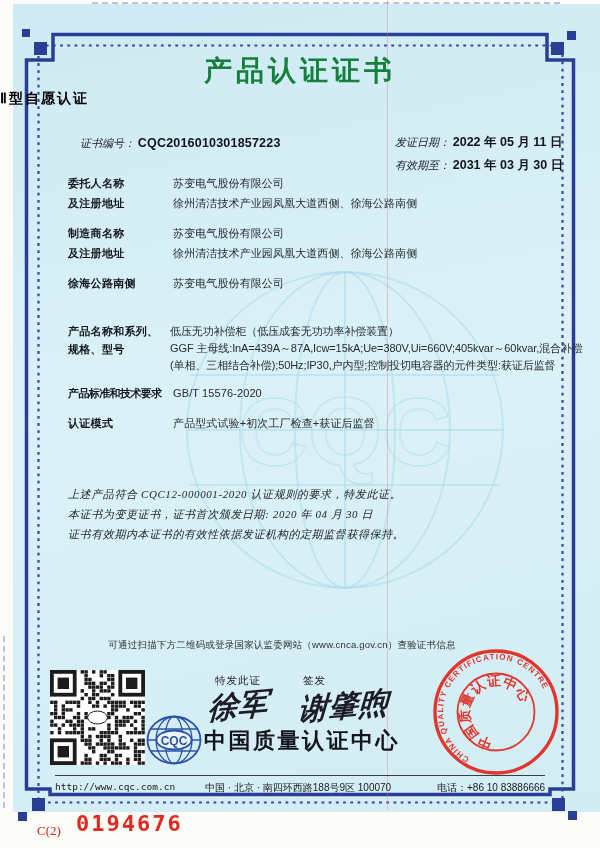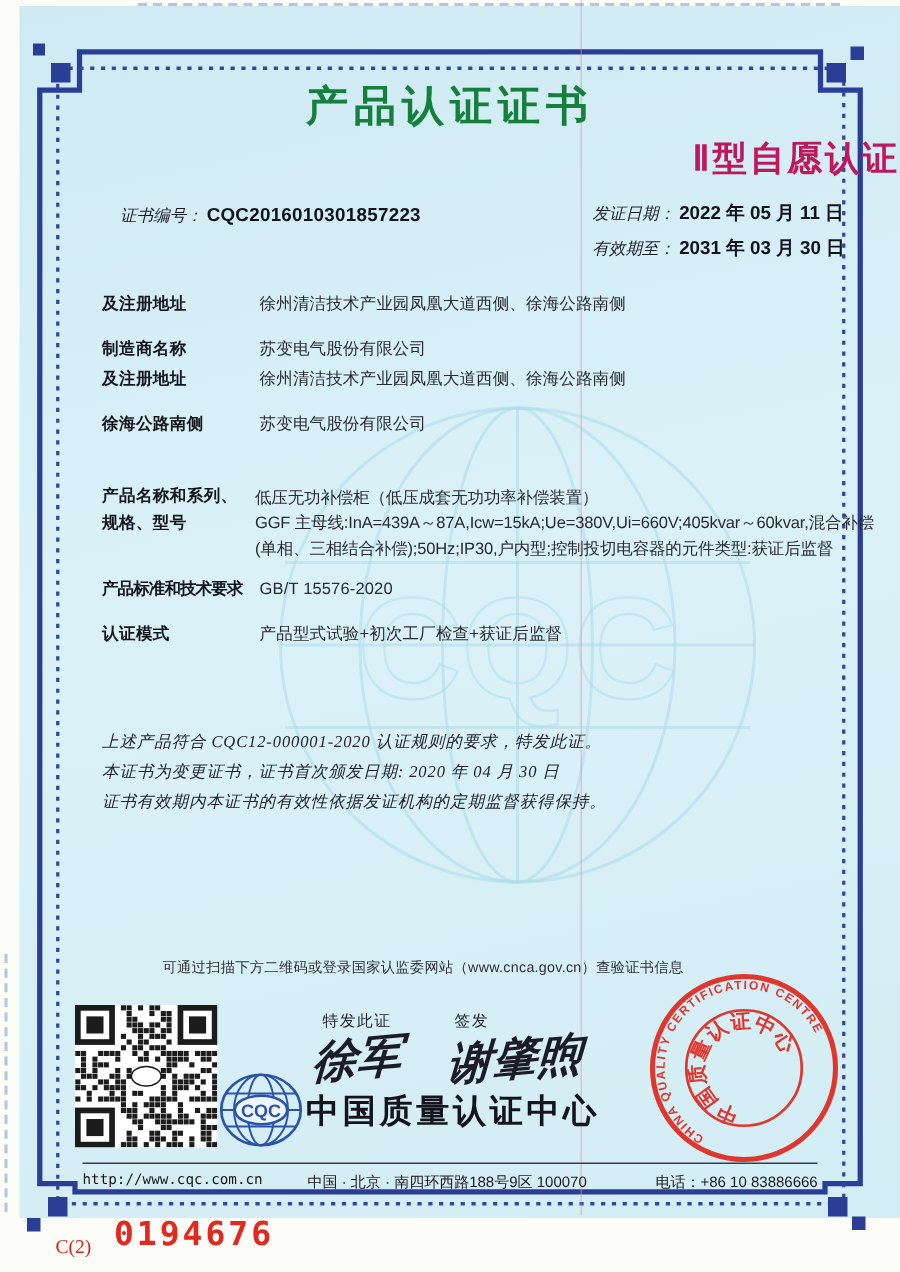--- a/index.html
+++ b/index.html
@@ -5,22 +5,22 @@
   html,body{margin:0;padding:0;background:#e9e9e4;}
   #page{position:relative;width:600px;height:848px;background:#fbfbf8;overflow:hidden;
         font-family:"Liberation Sans",sans-serif;-webkit-font-smoothing:antialiased;}
   #paper{position:absolute;left:13px;top:4px;width:587px;height:808px;
          background:linear-gradient(168deg,#cfeaf3 0%,#daf1f7 45%,#d3edf4 100%);}
   .abs{position:absolute;}
   .nowrap{white-space:nowrap;}
   
   .title{left:0;right:0;top:52px;text-align:center;font-size:28px;font-weight:bold;
          letter-spacing:4px;color:#15803d;}
-  .subtitle{left:0;right:0;top:90px;text-align:right;font-size:23px;font-weight:bold;
-            letter-spacing:2px;color:#be185d;}
+  .subtitle{left:0;right:0;top:90px;text-align:left;font-size:14px;font-weight:bold;
+            letter-spacing:2px;color:#000000;}
   .kai{font-family:"Liberation Serif",serif;font-style:italic;}
   .certrow{left:80px;top:136px;font-size:11px;color:#1a1d27;}
   .certrow b{font-family:"Liberation Sans",sans-serif;font-style:normal;font-size:12.5px;
              letter-spacing:.2px;color:#10131c;}
   .daterow{font-size:11px;color:#1a1d27;}
   .daterow b{font-family:"Liberation Sans",sans-serif;font-style:normal;font-size:12.5px;color:#10131c;}
   
   .frow{position:absolute;left:68px;white-space:nowrap;font-size:11px;line-height:14px;}
   .frow .lbl{display:inline-block;width:102px;font-weight:bold;color:#14161f;letter-spacing:.3px;}
   .frow .val{color:#262a33;letter-spacing:.1px;}
@@ -93,20 +93,24 @@
   </div>
   <div class="abs daterow kai nowrap" style="left:395px;top:134px">
     <span>发证日期：</span>
     <b>2022 年 05 月 11 日</b>
   </div>
   <div class="abs daterow kai nowrap" style="left:395px;top:157px">
     <span>有效期至：</span>
     <b>2031 年 03 月 30 日</b>
   </div>
 
+  <div class="frow" style="top:176px">
+    <span class="lbl">委托人名称</span>
+    <span class="val">苏变电气股份有限公司</span>
+  </div>
   <div class="frow" style="top:196px">
     <span class="lbl">及注册地址</span>
     <span class="val">徐州清洁技术产业园凤凰大道西侧、徐海公路南侧</span>
   </div>
 
   <div class="frow" style="top:226px">
     <span class="lbl">制造商名称</span>
     <span class="val">苏变电气股份有限公司</span>
   </div>
   <div class="frow" style="top:246px">

